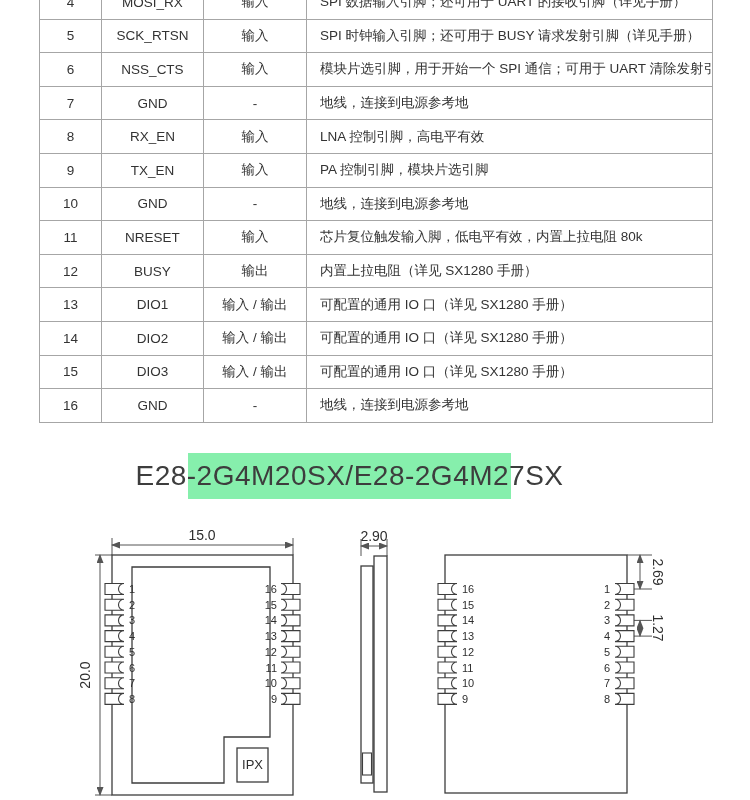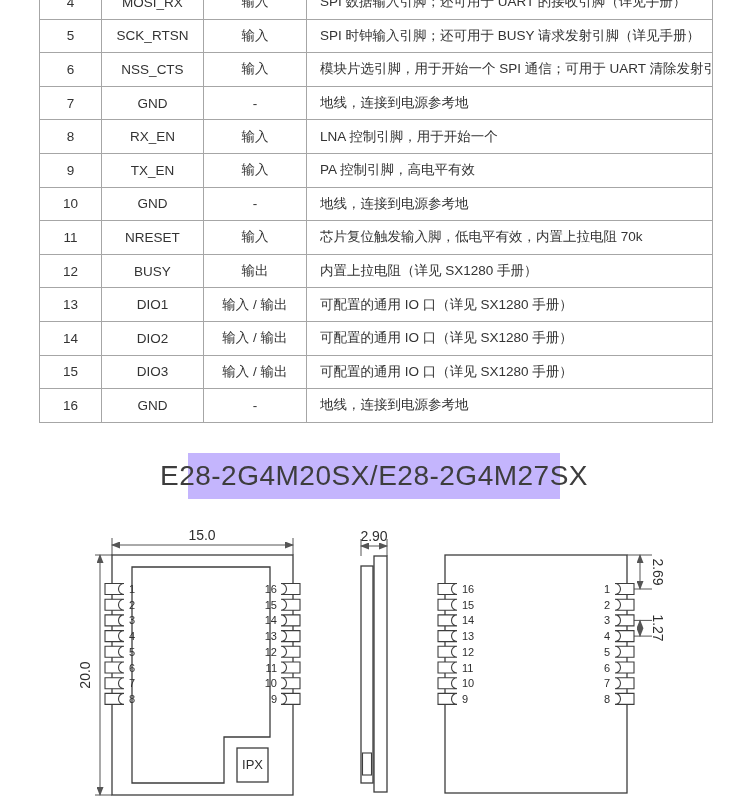--- a/index.html
+++ b/index.html
@@ -18,22 +18,22 @@
     text-align:center;vertical-align:middle;padding:0;
     white-space:nowrap;overflow:hidden;
   }
   .pin-table td.desc{text-align:left;padding-left:13px;}
   col.c-pin{width:62px;}
   col.c-name{width:102px;}
   col.c-dir{width:103px;}
   col.c-desc{width:406px;}
   
   .title-band{
-    position:absolute;left:188px;top:453px;width:372px;height:46px;
-    background:#c4b5fd;display:flex;align-items:center;justify-content:center;
+    position:absolute;left:188px;top:453px;width:323px;height:46px;
+    background:#86efac;display:flex;align-items:center;justify-content:center;
   }
   .title-band span{
     font-size:28px;color:#3d3d3d;letter-spacing:0.5px;white-space:nowrap;
   }
   
   .drawings-svg{position:absolute;left:0;top:515px;}
   .outline{fill:none;stroke:#3d3d3d;stroke-width:1.3;}
   .pad{fill:#ffffff;stroke:#3d3d3d;stroke-width:1.1;}
   .dim{fill:none;stroke:#555;stroke-width:1;}
   .dim-text{font-size:14px;fill:#2e2e2e;}
@@ -72,39 +72,39 @@
     <tr>
         <td>7</td>
         <td>GND</td>
         <td>-</td>
         <td class="desc">地线，连接到电源参考地</td>
       </tr>
     <tr>
         <td>8</td>
         <td>RX_EN</td>
         <td>输入</td>
-        <td class="desc">LNA 控制引脚，用于开始一个</td>
+        <td class="desc">LNA 控制引脚，高电平有效</td>
       </tr>
     <tr>
         <td>9</td>
         <td>TX_EN</td>
         <td>输入</td>
-        <td class="desc">PA 控制引脚，高电平有效</td>
+        <td class="desc">PA 控制引脚，模块片选引脚</td>
       </tr>
     <tr>
         <td>10</td>
         <td>GND</td>
         <td>-</td>
         <td class="desc">地线，连接到电源参考地</td>
       </tr>
     <tr>
         <td>11</td>
         <td>NRESET</td>
         <td>输入</td>
-        <td class="desc">芯片复位触发输入脚，低电平有效，内置上拉电阻 70k</td>
+        <td class="desc">芯片复位触发输入脚，低电平有效，内置上拉电阻 80k</td>
       </tr>
     <tr>
         <td>12</td>
         <td>BUSY</td>
         <td>输出</td>
         <td class="desc">内置上拉电阻（详见 SX1280 手册）</td>
       </tr>
     <tr>
         <td>13</td>
         <td>DIO1</td>

